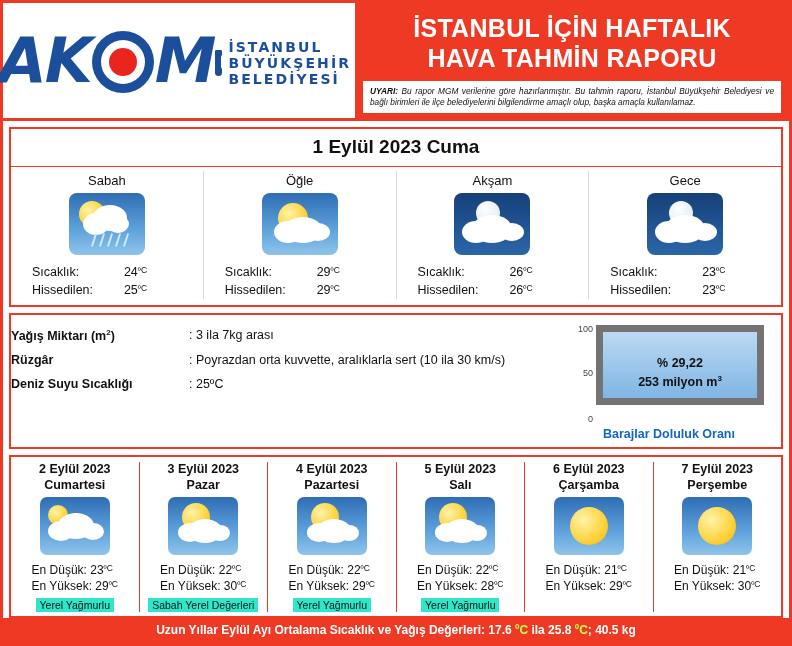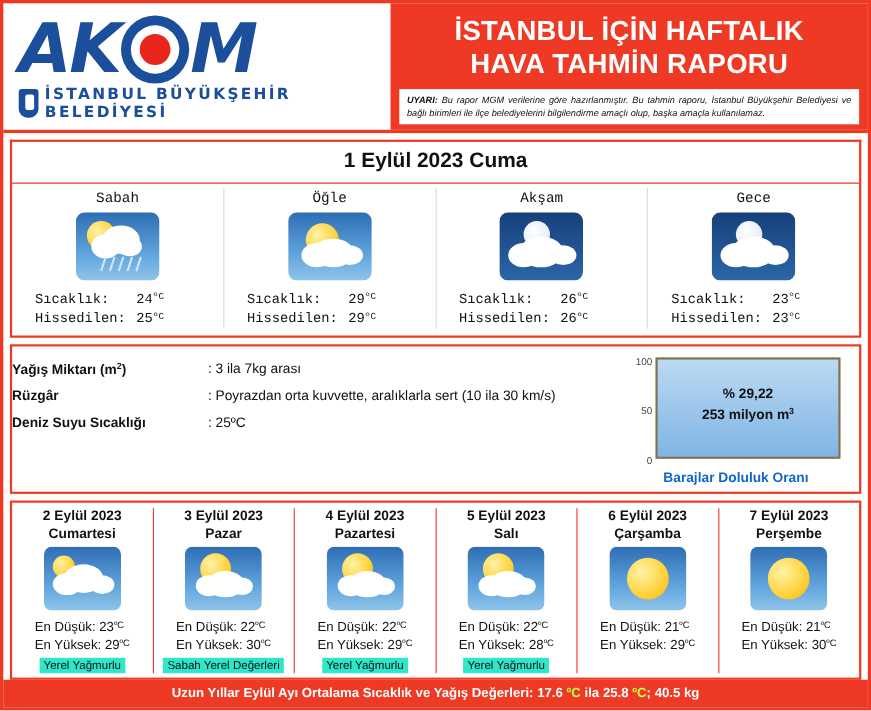--- a/index.html
+++ b/index.html
@@ -22,21 +22,20 @@
   .header {
     display: flex;
     height: 118px;
     align-items: stretch;
     border-bottom: 3px solid #ee3a24;
   }
   .logo-box {
     width: 352px;
     padding: 6px 10px 4px 14px;
     display: flex;
-    flex-direction: column;
     justify-content: center;
   }
   .logo-word {
     display: flex;
     align-items: center;
     font-family: "DejaVu Sans", sans-serif;
     font-weight: bold;
     font-size: 62px;
     letter-spacing: -2px;
     color: #1b4e9b;
@@ -130,21 +129,20 @@
     border-bottom: none;
   }
 
   
   .today {
     margin: 0 6px;
     border: 2px solid #ee3a24;
     border-top: 1px solid #ee3a24;
     display: flex;
     padding: 4px 0 6px 0;
-    font-family: Liberation Mono, monospace;
   }
   .tcol {
     flex:1;
     display:flex;
     flex-direction:column;
     align-items:center;
     border-right: 1px solid #d9d9d9;
   }
   .tcol:last-child { border-right: none; }
   .tcol .tlabel {
@@ -194,24 +192,24 @@
     width: 22px;
     font-size: 9px;
     color:#444;
     position: relative;
     height: 96px;
     text-align: right;
     padding-right: 3px;
   }
   .yaxis span { position:absolute; right:3px; transform: translateY(-50%); }
   .bar {
-    width: 168px; height: 92px;
-    border: 2px solid #737373;
+    width: 168px; height: 80px;
+    border: 7px solid #737373;
     position: relative;
-    background: #eab308;
+    background: #be185d;
   }
   .bar .fill {
     position:absolute; left:0; right:0; bottom:0;
     background: linear-gradient(#bcd9f2, #7fb5e4);
   }
   .bar .txt {
     position:absolute; left:0; right:0; top: 22px;
     text-align:center;
     font-size: 12.5px;
     font-weight: bold;

